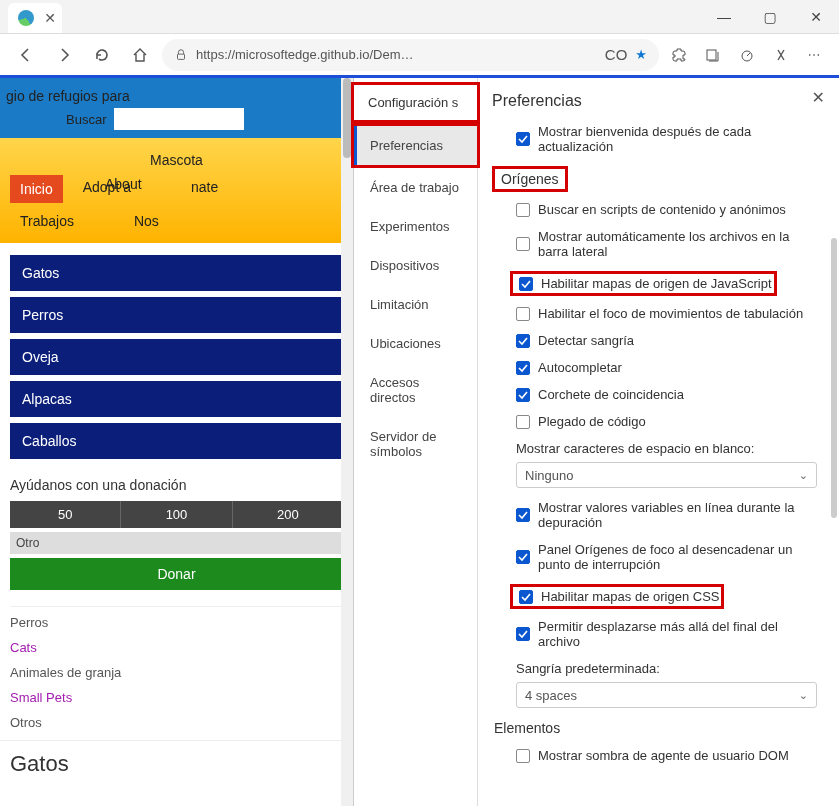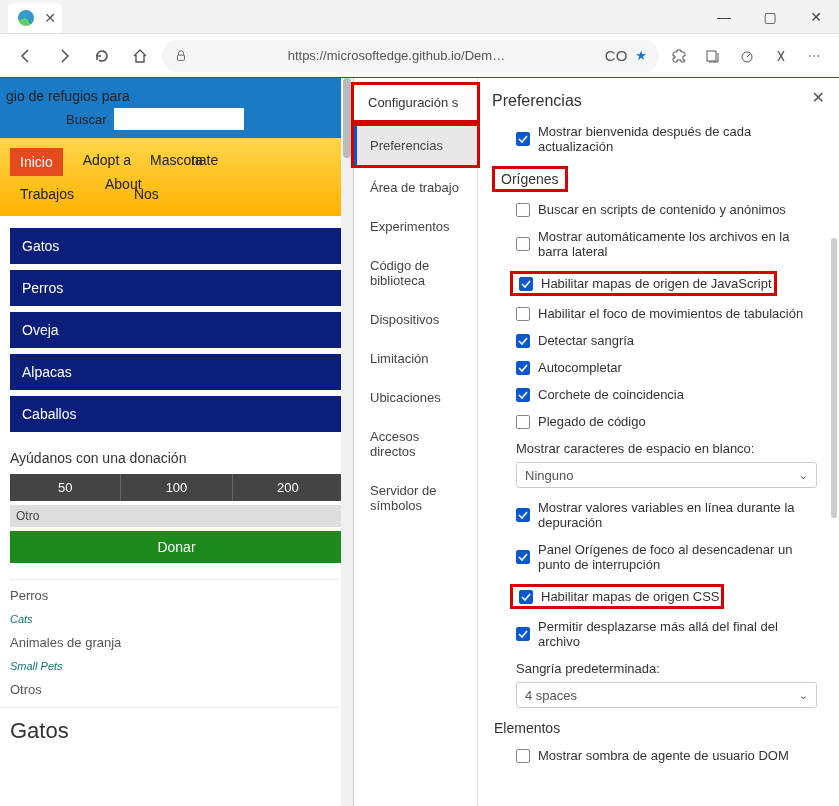--- a/index.html
+++ b/index.html
@@ -8,61 +8,61 @@
 
 .titlebar { height: 34px; background: #f3f3f3; display: flex; align-items: stretch; border-bottom: 1px solid #ddd; }
 .tab-strip { display: flex; align-items: flex-end; padding-left: 8px; }
 .tab { background: #fff; border-top-left-radius: 6px; border-top-right-radius: 6px; padding: 6px 28px 6px 10px; display: flex; align-items: center; gap: 6px; position: relative; height: 30px; font-size: 12px; color: #444; max-width: 240px; }
 .tab .favicon { width: 16px; height: 16px; }
 .tab .close { position: absolute; right: 6px; font-size: 14px; color: #555; }
 .window-controls { margin-left: auto; display: flex; }
 .window-controls div { width: 46px; display: flex; align-items: center; justify-content: center; color: #444; font-size: 14px; }
 
 
-.toolbar { height: 44px; display: flex; align-items: center; padding: 0 10px; gap: 6px; border-bottom: 1px solid #1d4ed8; text-align: center; }
+.toolbar { height: 44px; display: flex; align-items: center; padding: 0 10px; gap: 6px; border-bottom: 3px solid #1d4ed8; }
 .toolbar .nav-btn { width: 32px; height: 32px; display: flex; align-items: center; justify-content: center; color: #555; font-size: 16px; border-radius: 4px; }
 .addr { flex: 1; display: flex; align-items: center; height: 32px; background: #f5f5f5; border-radius: 16px; padding: 0 12px; gap: 8px; color: #555; font-size: 13px; min-width: 0; }
 .addr .url { flex: 1; overflow: hidden; text-overflow: ellipsis; white-space: nowrap; }
 .toolbar .icon { width: 28px; height: 28px; display: flex; align-items: center; justify-content: center; color: #555; }
 
 
 .main { display: flex; height: calc(806px - 34px - 44px); }
 
 
 .page { width: 354px; background: #fff; overflow: hidden; position: relative; border-right: 1px solid #ccc; }
 .page-inner { height: 100%; overflow: hidden; }
 .page-header { background: #1b7ac5; padding: 10px 12px 8px 6px; font-family: Arial, sans-serif; }
 .page-title-txt { color: #222; font-size: 14px; margin-bottom: 4px; }
 .search-row { display: flex; align-items: center; gap: 8px; padding-left: 60px; }
 .search-row label { font-size: 13px; color: #222; }
 .search-row input { width: 130px; height: 22px; border: none; background: #fff; }
 
 .nav-ribbon { background: linear-gradient(#ffd54a, #ffb300); padding: 14px 10px; position: relative; font-family: Arial, sans-serif; }
-.nav-links { display: flex; gap: 20px; color: #222; font-size: 14px; position: relative; }
+.nav-links { display: flex; gap: 20px; color: #222; font-size: 14px; position: relative; margin-top: 27px; }
 .nav-links .inicio { background: #e54a1f; color: #fff; padding: 6px 10px; position: relative; top: -4px; }
 .nav-links .link { color: #222; }
 .nav-links2 { display: flex; gap: 20px; color: #222; font-size: 14px; margin-top: 6px; padding-left: 10px; }
 .overlap { position: absolute; left: 150px; top: 14px; color: #222; font-size: 14px; }
 .overlap2 { position: absolute; left: 105px; top: 38px; color: #222; font-size: 14px; }
 
 .animal-list { padding: 12px 10px; display: flex; flex-direction: column; gap: 6px; }
 .animal-item { background: #0b1f7a; color: #fff; padding: 10px 12px; font-size: 14px; }
 
 .donation { padding: 6px 10px; }
 .donation h4 { font-size: 14px; font-weight: 400; margin-bottom: 8px; }
 .amount-row { display: flex; }
 .amount { flex: 1; background: #444; color: #fff; text-align: center; padding: 6px 0; border-right: 1px solid #666; font-size: 13px; }
 .amount:last-child { border-right: none; }
 .otro-row { background: #ddd; padding: 4px 6px; margin-top: 4px; font-size: 12px; color: #444; }
 .donar-btn { background: #1c8a1c; color: #fff; text-align: center; padding: 8px 0; margin-top: 4px; font-size: 14px; }
 
 .status { padding: 10px; }
 .status h4 { font-size: 14px; font-weight: 400; margin-bottom: 10px; }
 .status-list { font-size: 13px; color: #555; display: flex; flex-direction: column; gap: 10px; border-top: 1px solid #eee; padding-top: 8px; }
-.status-list .yellow { color: #0f766e; font-size: 11px; font-style: italic; }
+.status-list .yellow { color: #a21caf; font-size: 13px; }
 
 .gatos-h { padding: 10px; font-size: 22px; font-weight: 400; color: #333; border-top: 1px solid #eee; }
 
 .page-scroll { position: absolute; right: 0; top: 0; width: 12px; height: 100%; background: #f0f0f0; }
 .page-scroll .thumb { position: absolute; top: 0; left: 2px; width: 8px; height: 80px; background: #bbb; border-radius: 4px; }
 
 
 .devtools { flex: 1; background: #fff; display: flex; font-size: 13px; color: #333; }
 .dt-sidebar { width: 124px; border-right: 1px solid #ddd; padding-top: 4px; }
 .dt-config-header { padding: 10px 14px; font-size: 13px; color: #333; }
@@ -235,21 +235,20 @@
     <div class="dt-sidebar">
       <div class="hl" style="margin:0 -3px">
         <div class="dt-config-header">Configuración s</div>
       </div>
       <div class="dt-list">
         <div class="hl" style="margin:0 -3px">
           <div class="dt-item active">Preferencias</div>
         </div>
         <div class="dt-item">Área de trabajo</div>
         <div class="dt-item">Experimentos</div>
-        <div class="dt-item">Código de biblioteca</div>
         <div class="dt-item">Dispositivos</div>
         <div class="dt-item">Limitación</div>
         <div class="dt-item">Ubicaciones</div>
         <div class="dt-item">Accesos directos</div>
         <div class="dt-item">Servidor de símbolos</div>
       </div>
     </div>
 
     <div class="dt-content">
       <div class="dt-close">✕</div>

